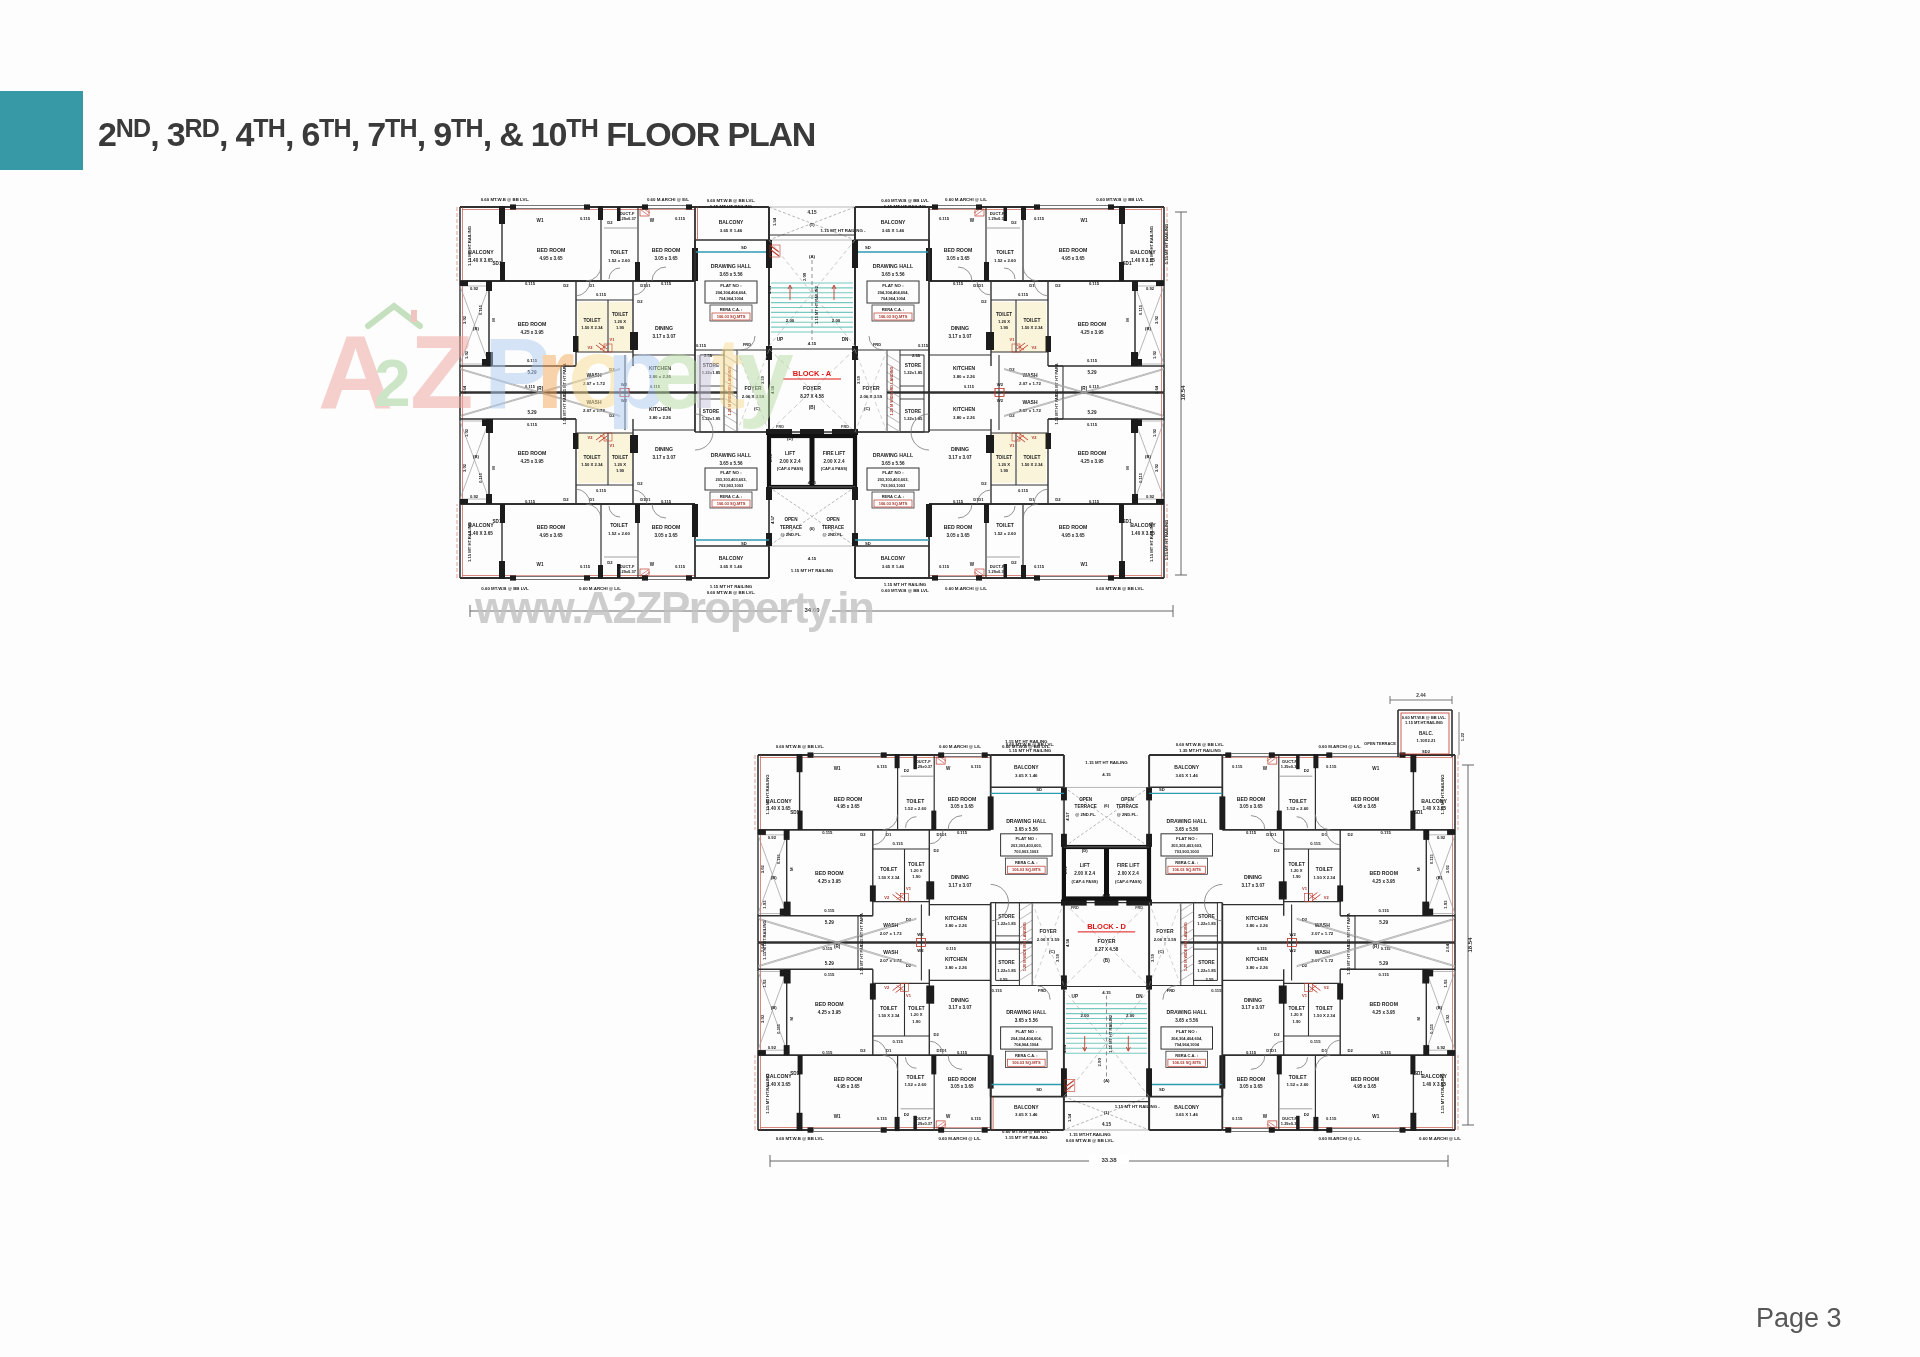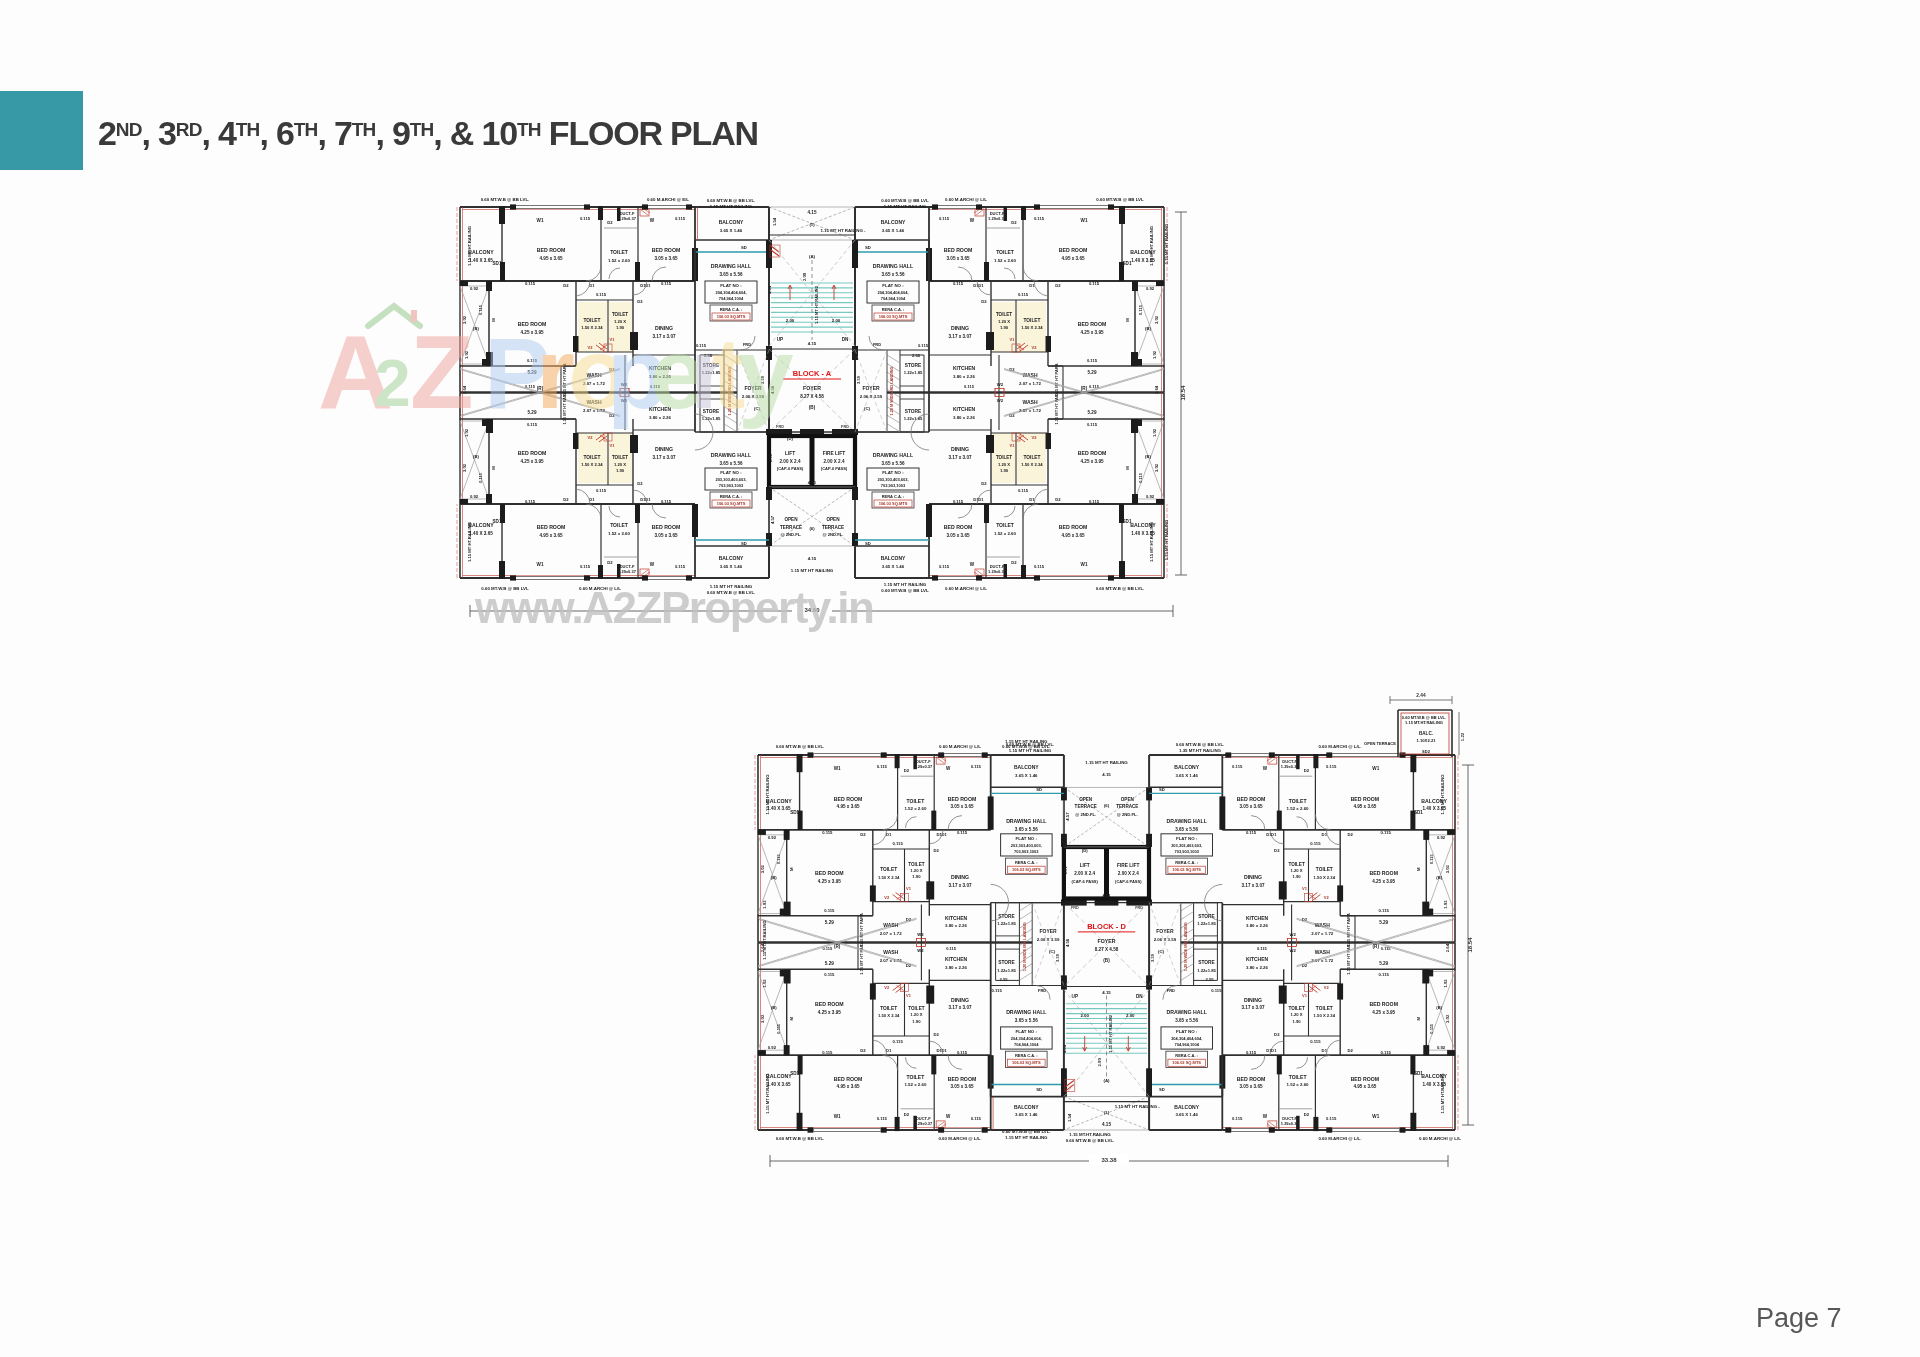--- a/index.html
+++ b/index.html
@@ -1,17 +1,17 @@
 <!DOCTYPE html>
 <html><head><meta charset="utf-8"><style>
 html,body{margin:0;padding:0;width:1920px;height:1357px;background:#fdfdfd;overflow:hidden}
 body{font-family:"Liberation Sans",sans-serif;position:relative}
 .sq{position:absolute;left:0;top:91px;width:83px;height:79px;background:#3899a6}
 .title{position:absolute;left:98px;top:114px;font-size:34px;font-weight:bold;color:#3a3a3a;letter-spacing:-1.2px;white-space:nowrap}
-.title sup{font-size:19px;vertical-align:9px;letter-spacing:-0.8px}
+.title sup{font-size:25px;vertical-align:9px;letter-spacing:-0.8px}
 .pageno{position:absolute;left:1756px;top:1303px;font-size:27px;color:#575757}
 .wrap{position:absolute;left:0;top:0}
 </style></head>
 <body>
 
 <div class="wrap"><svg width="1920" height="1357" viewBox="0 0 1920 1357" font-family="Liberation Sans, sans-serif">
 <rect width="1920" height="1357" fill="#fdfdfd"></rect>
 
 <g>
 
@@ -1627,12 +1627,12 @@
 <line x1="1462.0" y1="765.0" x2="1474.0" y2="765.0" stroke="#555" stroke-width="0.9"></line>
 <line x1="1462.0" y1="1125.0" x2="1474.0" y2="1125.0" stroke="#555" stroke-width="0.9"></line>
 <text x="1472.0" y="945.0" font-size="6.0" fill="#333" font-weight="bold" text-anchor="middle" transform="rotate(-90 1472.0 945.0)">18.54</text>
 </g>
 </svg></div>
 
 <div class="sq"></div>
 
 <div class="title">2<sup>ND</sup>, 3<sup>RD</sup>, 4<sup>TH</sup>, 6<sup>TH</sup>, 7<sup>TH</sup>, 9<sup>TH</sup>, &amp; 10<sup>TH</sup> FLOOR PLAN</div>
 
-<div class="pageno">Page 7</div>
+<div class="pageno">Page 3</div>
 </body></html>

